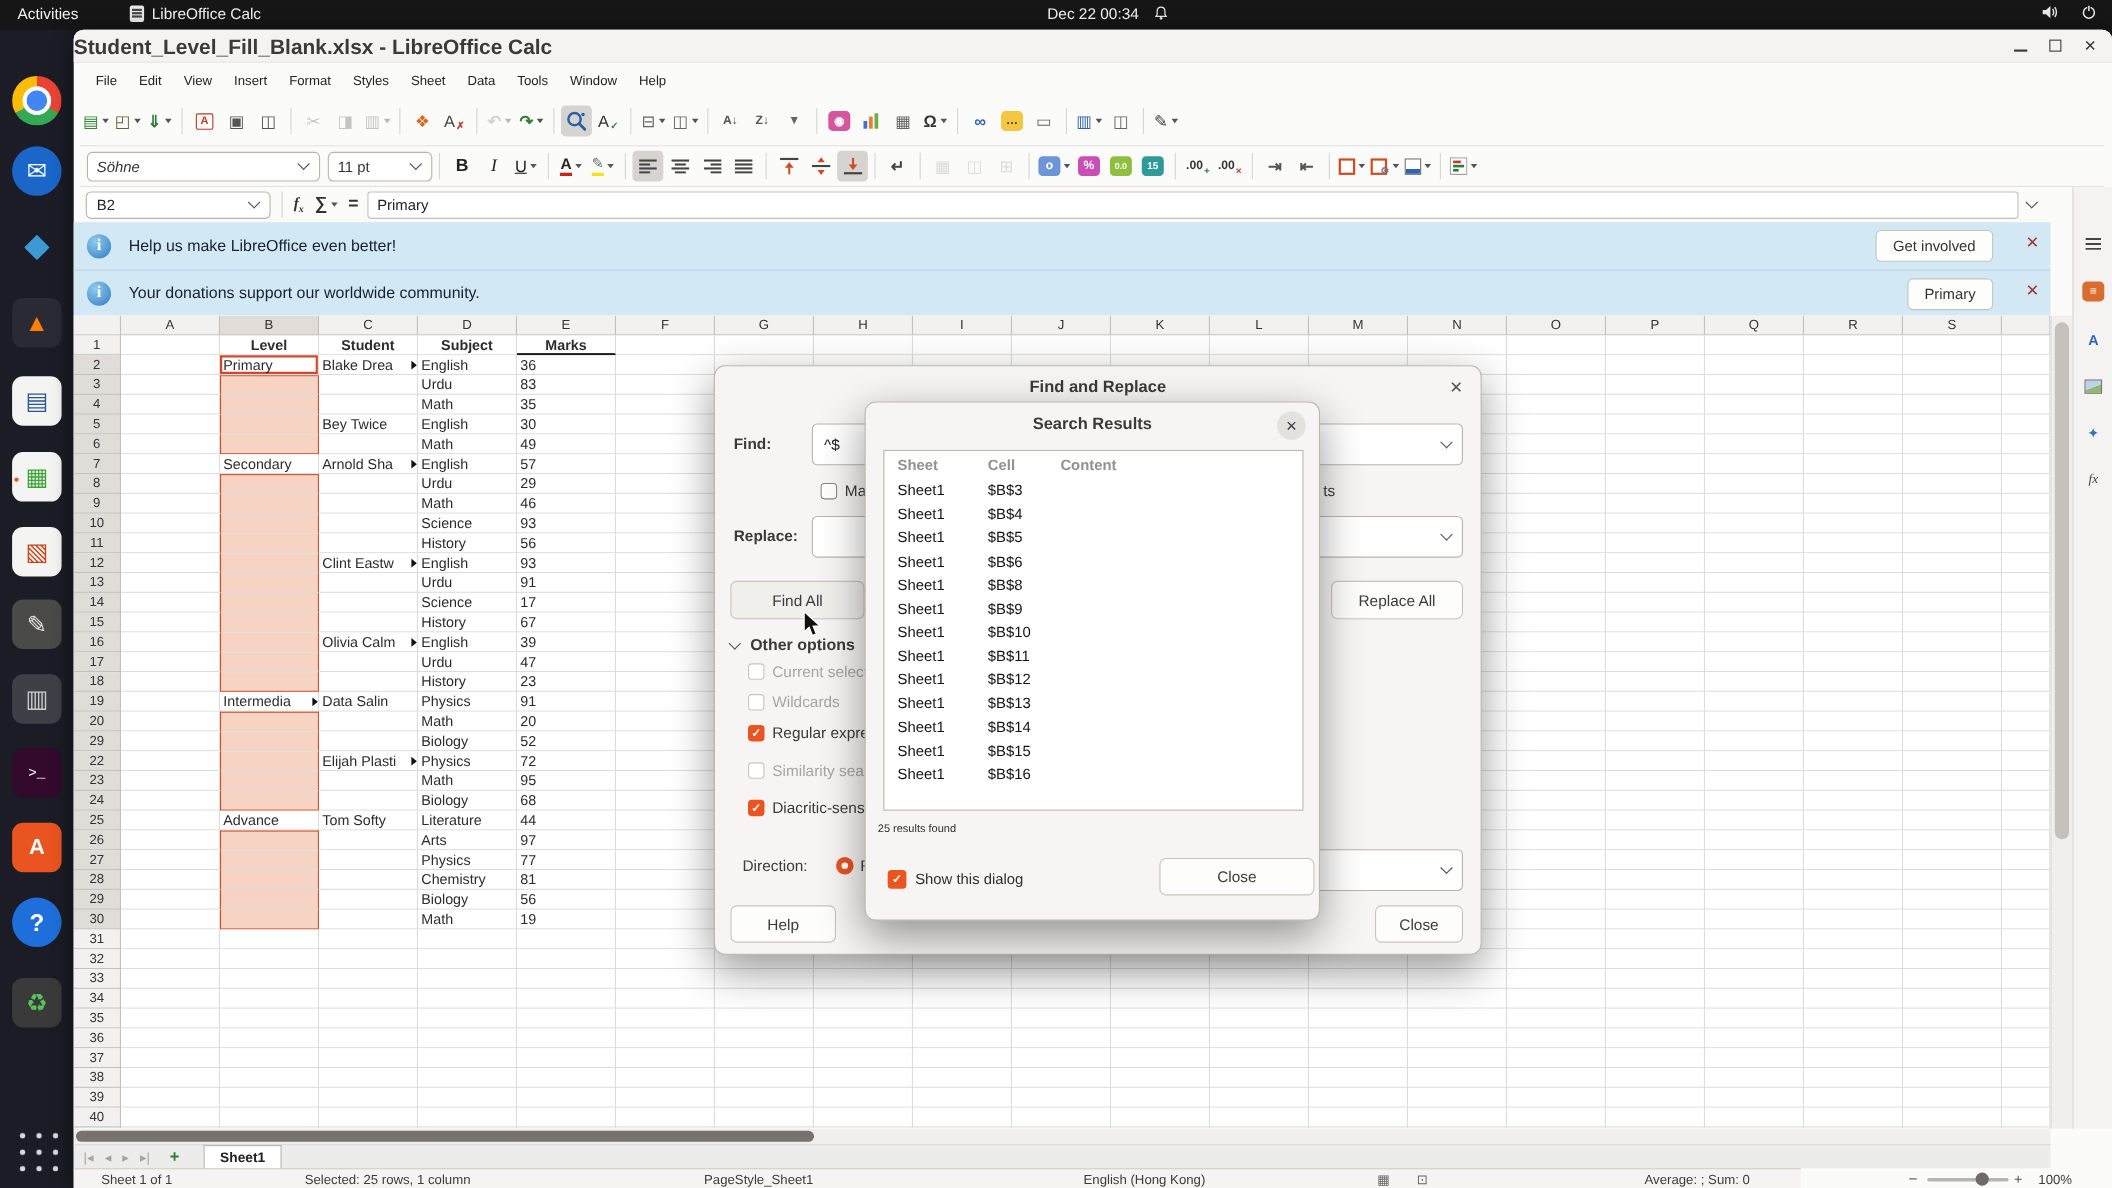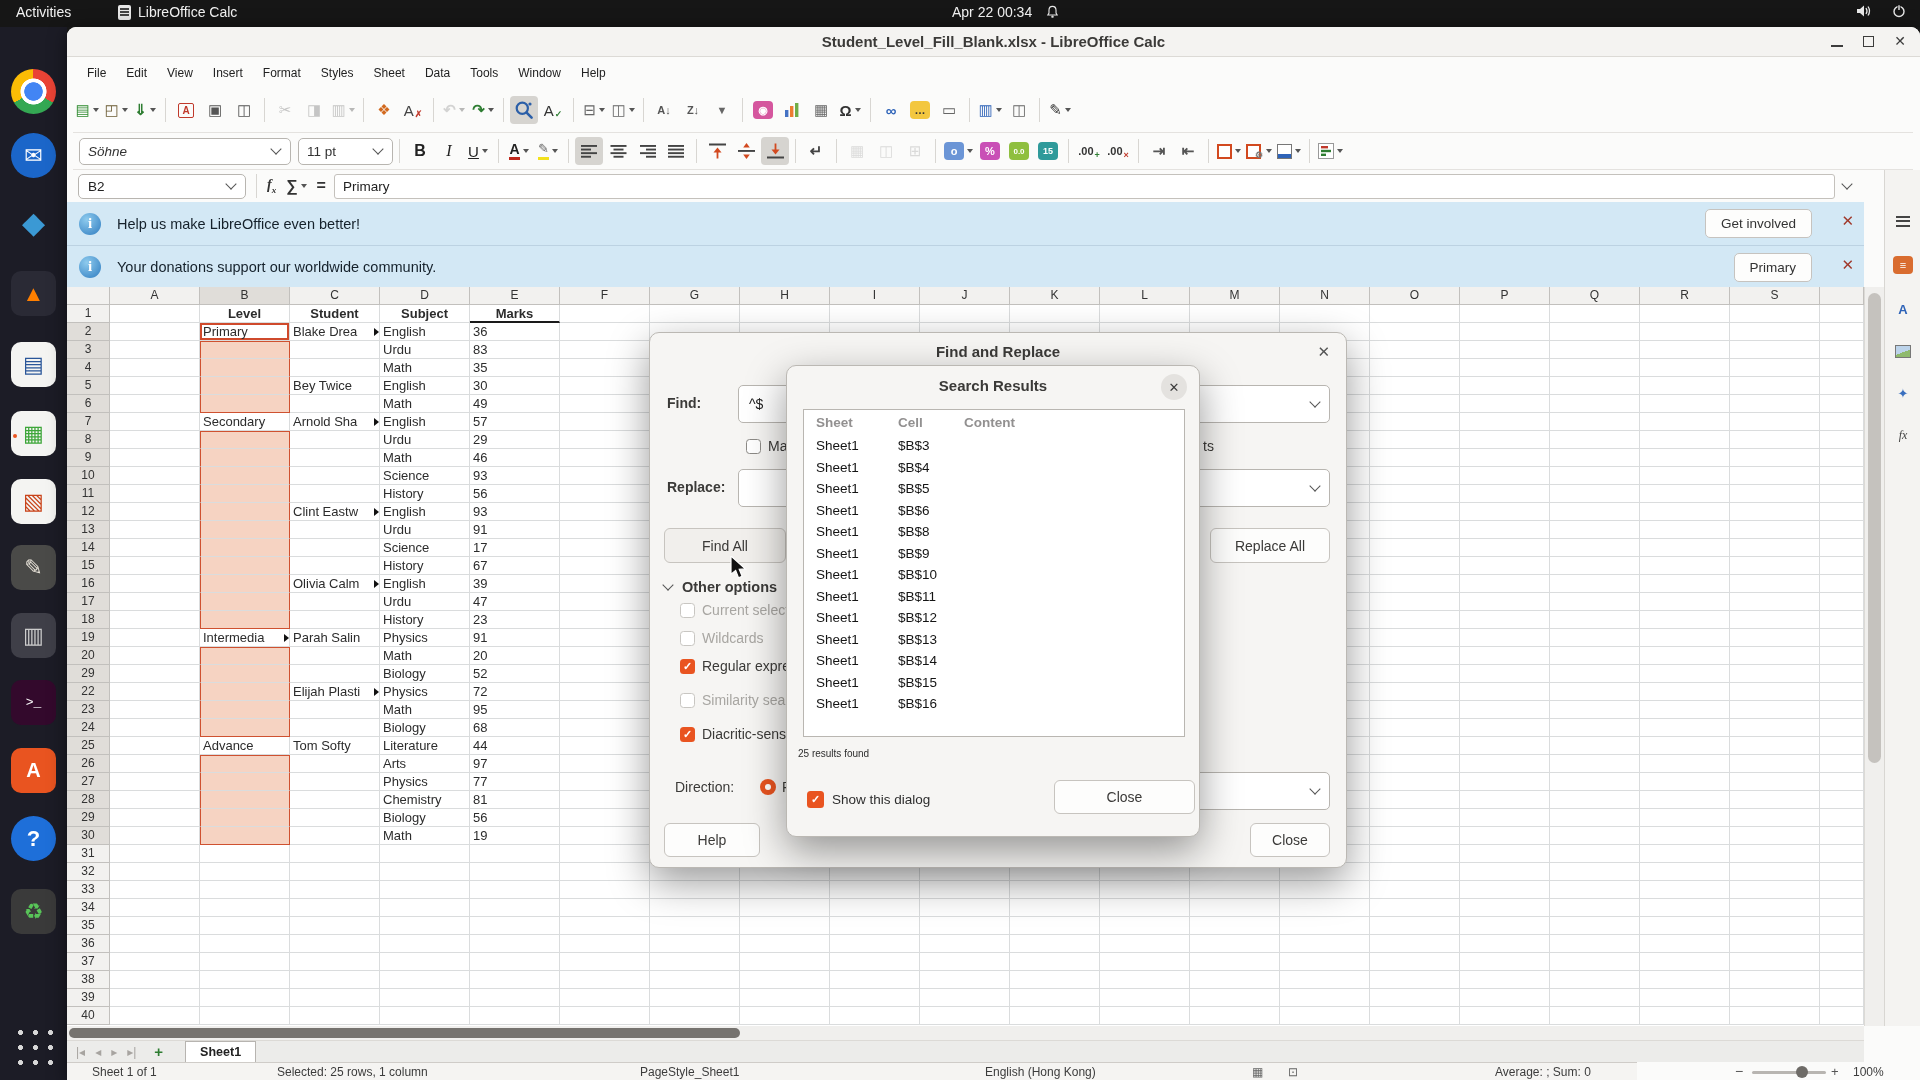--- a/index.html
+++ b/index.html
@@ -23,22 +23,22 @@
   .dock-item { position:absolute; left:11px; width:45px; height:45px; border-radius:10px;
     display:flex; align-items:center; justify-content:center; font-size:22px; }
   .dock-dot { position:absolute; left:2px; top:50%; width:4px; height:4px; border-radius:50%; background:#e95420; }
   .showapps { background:radial-gradient(circle, #d9d9d9 2.2px, transparent 2.8px) -2px -2px / 15px 15px; width:38px; height:38px; }
 
   
   .window { position:absolute; left:67px; top:27px; width:1853px; height:1053px;
     background:#fbfbfa; border-radius:9px 9px 0 0; box-shadow:0 3px 18px rgba(0,0,0,.5); }
   .titlebar { position:absolute; left:0; top:0; width:100%; height:30px; background:#f4f3f1;
     border-bottom:1px solid #dcdad6; border-radius:9px 9px 0 0; }
-  .title { position:absolute; left:0; right:0; top:6px; text-align:center; font-weight:bold;
-    font-size:15px; color:#3b3a38; }
+  .title { position:absolute; left:0; right:0; top:6px; font-weight:bold;
+    font-size:19px; color:#3b3a38; }
   .winbtns { position:absolute; right:14px; top:7px; display:flex; gap:20px; align-items:center; color:#3c3c3c; }
   .wb-min { width:12px; height:2px; background:#3c3c3c; margin-top:10px; }
   .wb-max { width:11px; height:11px; border:1.6px solid #3c3c3c; }
   .wb-close { font-size:14px; line-height:14px; }
 
   .menubar { position:absolute; left:10px; top:30px; height:31px; display:flex; align-items:center; font-size:12px; color:#222; }
   .menu-item { padding:4px 10px; border-radius:4px; }
 
   .toolbar1 { position:absolute; left:6px; top:61px; width:1840px; height:45px; display:flex;
     align-items:center; gap:1px; border-bottom:1px solid #e4e2df; }
@@ -164,21 +164,21 @@
 
 <div class="screen">
 
   <div class="topbar">
     <span class="tb-activities">Activities</span>
     <span class="tb-app">
       <span class="tb-appicon"></span>
       <span>LibreOffice Calc</span>
     </span>
     <span class="tb-clock">
-      <span>Apr 22 00:34</span>
+      <span>Dec 22 00:34</span>
       <svg class="mini" width="13" height="14" viewBox="0 0 14 14">
           <path d="M7 1 C4.5 1 3.2 3 3.2 5.2 L3.2 8.2 L2 10.2 L12 10.2 L10.8 8.2 L10.8 5.2 C10.8 3 9.5 1 7 1 Z" fill="none" stroke="#e8e8e8" stroke-width="1.2"></path>
           <circle cx="7" cy="12" r="1.3" fill="#e8e8e8"></circle>
         </svg>
     </span>
     <span class="tb-right">
       <svg class="mini" width="16" height="14" viewBox="0 0 16 14">
           <polygon points="1,5 4,5 8,1.5 8,12.5 4,9 1,9" fill="#e8e8e8"></polygon>
           <path d="M10 4 Q12 7 10 10 M12 2.5 Q15 7 12 11.5" stroke="#e8e8e8" stroke-width="1.3" fill="none"></path>
         </svg>
@@ -1003,21 +1003,21 @@
           <div class="cell"></div>
           <div class="cell"></div>
           <div class="cell"></div>
           <div class="cell"></div>
           <div class="cell stubc"></div>
         </div>
         <div class="grow">
           <div class="gh rowh hi">19</div>
           <div class="cell"></div>
           <div class="cell">Intermedia<span class="clipm"></span></div>
-          <div class="cell">Parah Salin</div>
+          <div class="cell">Data Salin</div>
           <div class="cell">Physics</div>
           <div class="cell">91</div>
           <div class="cell"></div>
           <div class="cell"></div>
           <div class="cell"></div>
           <div class="cell"></div>
           <div class="cell"></div>
           <div class="cell"></div>
           <div class="cell"></div>
           <div class="cell"></div>

